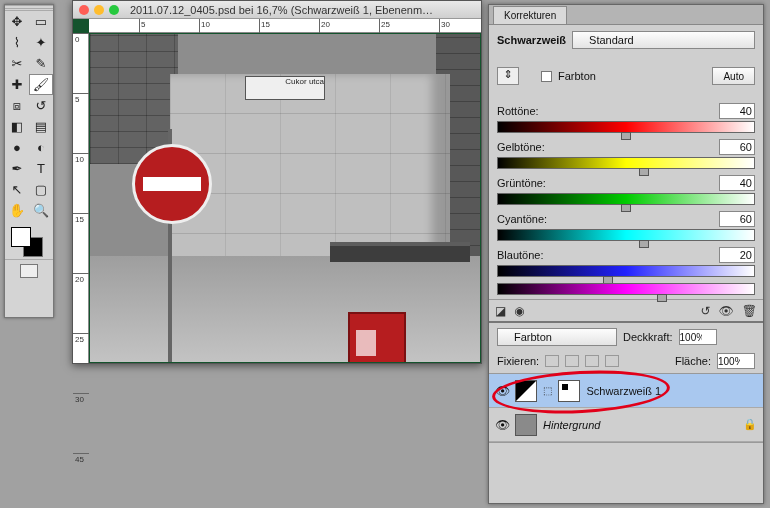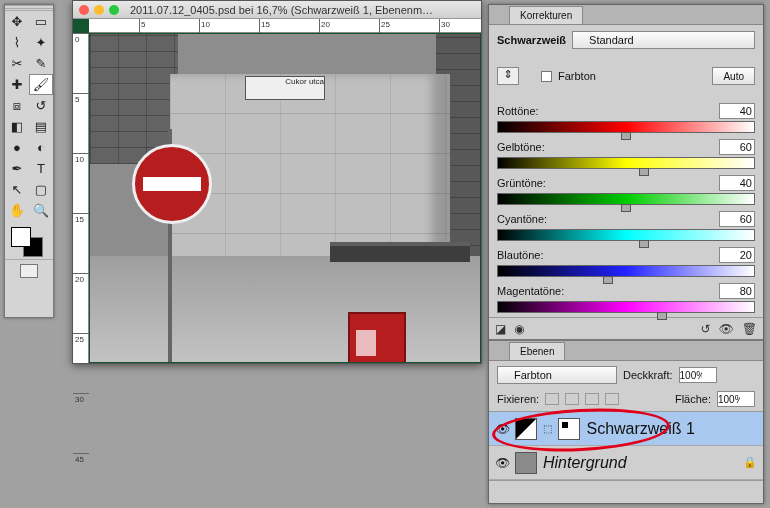--- a/index.html
+++ b/index.html
@@ -35,21 +35,21 @@
 .ground{position:absolute;left:0;right:0;bottom:0;height:106px;background:linear-gradient(#9e9e9e,#c3c3c3)}
 .signplate{position:absolute;left:155px;top:42px;width:80px;height:24px;background:#efefef;border:1px solid #555}
 .signplate span{font-size:8px;display:block;text-align:right;line-height:10px;color:#222}
 .pole{position:absolute;left:78px;top:95px;width:4px;height:320px;background:#666}
 .nosign{position:absolute;left:42px;top:110px;width:80px;height:80px;border-radius:50%;background:#b61d1f;border:3px solid #eee;display:flex;align-items:center;justify-content:center}
 .nosign .bar{width:58px;height:14px;background:#fff}
 .redbox{position:absolute;left:258px;top:278px;width:58px;height:62px;background:#b61d1f;border:2px solid #7a1012}
 .redbox::after{content:"";position:absolute;left:6px;top:16px;width:20px;height:26px;background:rgba(255,255,255,.7)}
 .bench{position:absolute;left:240px;bottom:100px;width:140px;height:20px;background:#3d3d3d;border-top:4px solid #5d5d5d}
 .panels{position:absolute;left:488px;top:4px;width:276px;height:500px;background:#cfcfcf;border:1px solid #666;box-shadow:0 0 4px rgba(0,0,0,.4)}
-.tabs{height:20px;background:#b4b4b4;display:flex;align-items:flex-end;padding-left:20px;border-bottom:1px solid #888}
+.tabs{height:20px;background:#b4b4b4;display:flex;align-items:flex-end;padding-left:4px;border-bottom:1px solid #888}
 .tabs .tab{padding:3px 10px;background:#d9d9d9;border:1px solid #888;border-bottom:none;font-size:10px;margin-right:2px}
 .corr-body{padding:6px 8px 2px}
 .row{display:flex;align-items:center;gap:6px;margin-bottom:18px}
 select, .dd{flex:1;height:18px;border:1px solid #888;background:linear-gradient(#fdfdfd,#e4e4e4);font-size:11px;padding:0 16px;text-align:left}
 .btn{height:18px;padding:0 10px;border:1px solid #888;background:linear-gradient(#fdfdfd,#e4e4e4);display:flex;align-items:center;font-size:10px}
 .ck{width:11px;height:11px;border:1px solid #777;background:#fff}
 .tone{margin:6px 0 2px}
 .tone .lab{display:flex;justify-content:space-between;align-items:center;font-size:11px;margin-bottom:2px}
 .tone input{width:36px;height:16px;border:1px solid #888;text-align:right;font-size:11px;padding-right:2px}
 .slider{height:12px;position:relative;border:1px solid #666}
@@ -65,21 +65,21 @@
 .lockrow .ic{width:14px;height:12px;border:1px solid #999}
 .layerlist{border-top:1px solid #999;border-bottom:1px solid #999;position:relative}
 .layer{display:flex;align-items:center;height:34px;border-bottom:1px solid #aaa;padding:0 6px;gap:6px}
 .layer.sel{background:#a9c8ef}
 .eye{width:14px;height:14px;font-size:12px;text-align:center}
 .thumb1{width:22px;height:22px;background:linear-gradient(135deg,#000 49%,#fff 51%);border:1px solid #555}
 .link{font-size:10px;color:#333}
 .thumb2{width:22px;height:22px;background:#fff;border:1px solid #555;position:relative}
 .thumb2::after{content:"";position:absolute;left:3px;top:3px;width:6px;height:6px;background:#000}
 .thumbimg{width:22px;height:22px;border:1px solid #555;background:#8a8a8a}
-.lname{font-size:16px}
+.lname{font-size:11px}
 .lname.i{font-style:italic}
 .lock{margin-left:auto;font-size:11px}
 .redcircle{position:absolute;left:3px;top:-3px;width:178px;height:42px;border:3px solid #e1001a;border-radius:50%;pointer-events:none;transform:rotate(-3deg)}
 .gr-red{background:linear-gradient(90deg,#000,#f00,#fff)}
 .gr-yel{background:linear-gradient(90deg,#000,#ff0,#fff)}
 .gr-grn{background:linear-gradient(90deg,#000,#0c0,#fff)}
 .gr-cyn{background:linear-gradient(90deg,#000,#0ff,#fff)}
 .gr-blu{background:linear-gradient(90deg,#000,#22f,#fff)}
 .gr-mag{background:linear-gradient(90deg,#000,#f0f,#fff)}
 </style>
@@ -234,46 +234,39 @@
         <div class="tone">
           <div class="lab">
             <span>Blautöne:</span>
             <input value="20" style="">
           </div>
           <div class="slider gr-blu">
             <div class="thumb" style="left:43%"></div>
           </div>
         </div>
         <div class="tone">
-          <div class="lab">
-            <span>Magentatöne:</span>
-            <input value="80" style="">
-          </div>
           <div class="slider gr-mag">
             <div class="thumb" style="left:64%"></div>
           </div>
         </div>
       </div>
   </div>
   <div class="panel-foot">
     <div class="l">
       <span>◪</span>
       <span>◉</span>
     </div>
     <div class="r">
       <span>↺</span>
       <span>👁</span>
       <span>🗑</span>
     </div>
   </div>
 
   <div class="layers">
-    <div class="tabs">
-      <div class="tab">Ebenen</div>
-    </div>
     <div class="opts">
       <button class="dd">Farbton</button>
       <span>Deckkraft:</span>
       <input class="pct" value="100%" style="">
     </div>
     <div class="lockrow">
       <span>Fixieren:</span>
       <span class="ic"></span>
       <span class="ic"></span>
       <span class="ic"></span>

